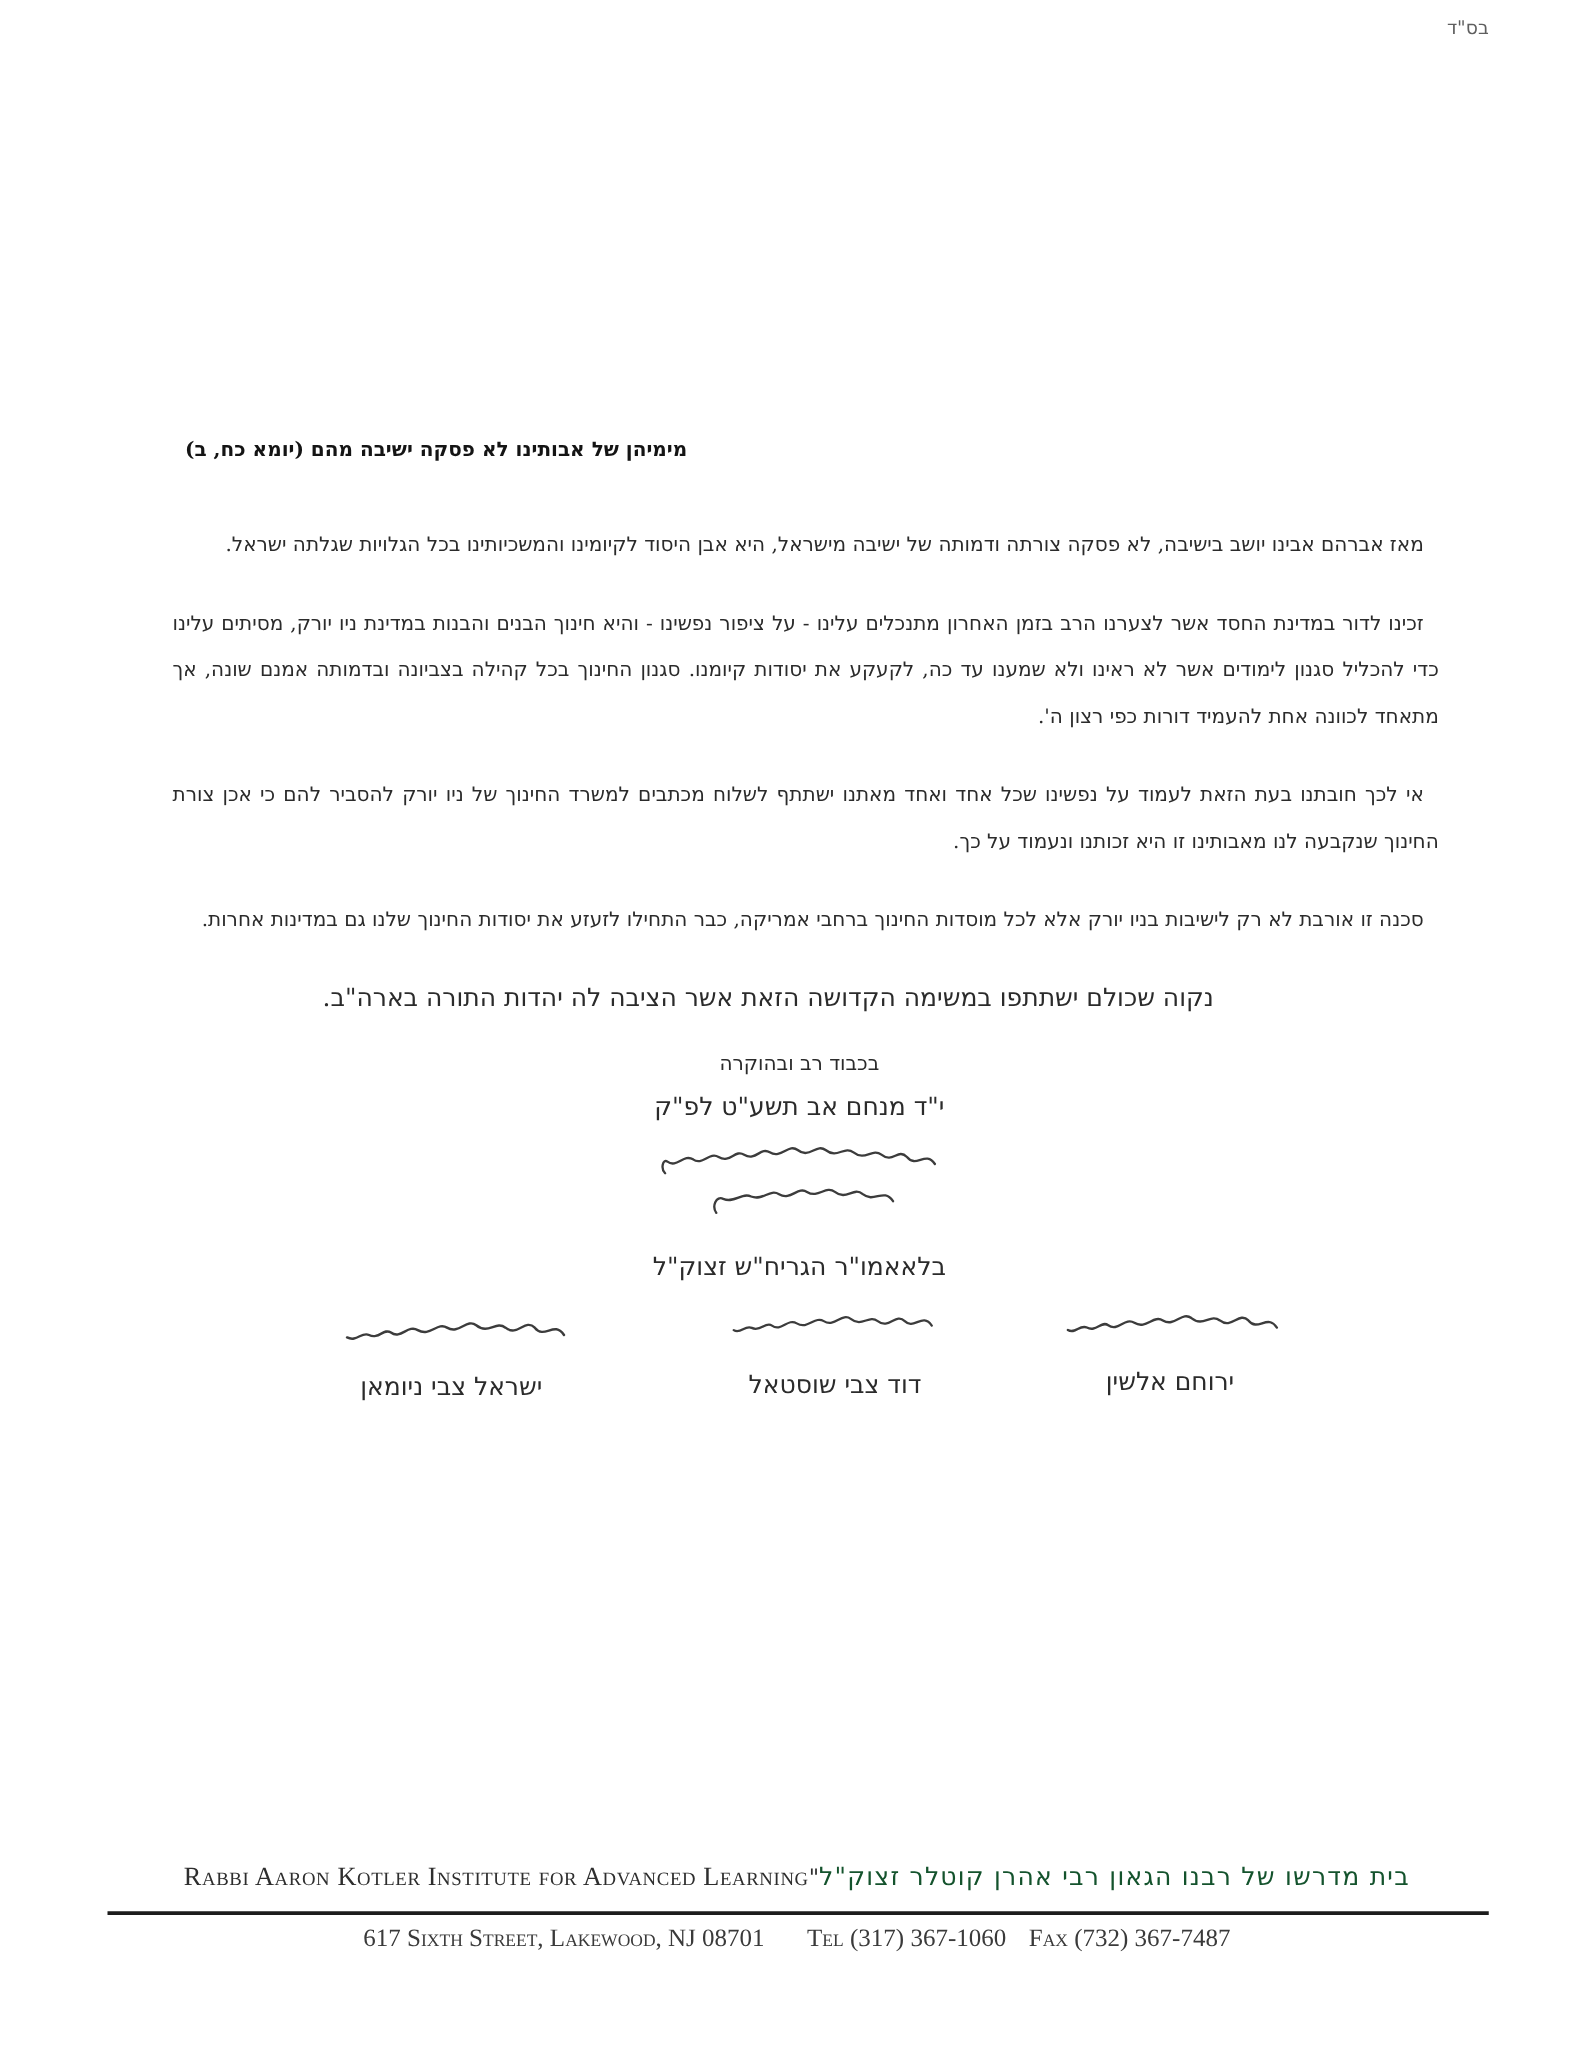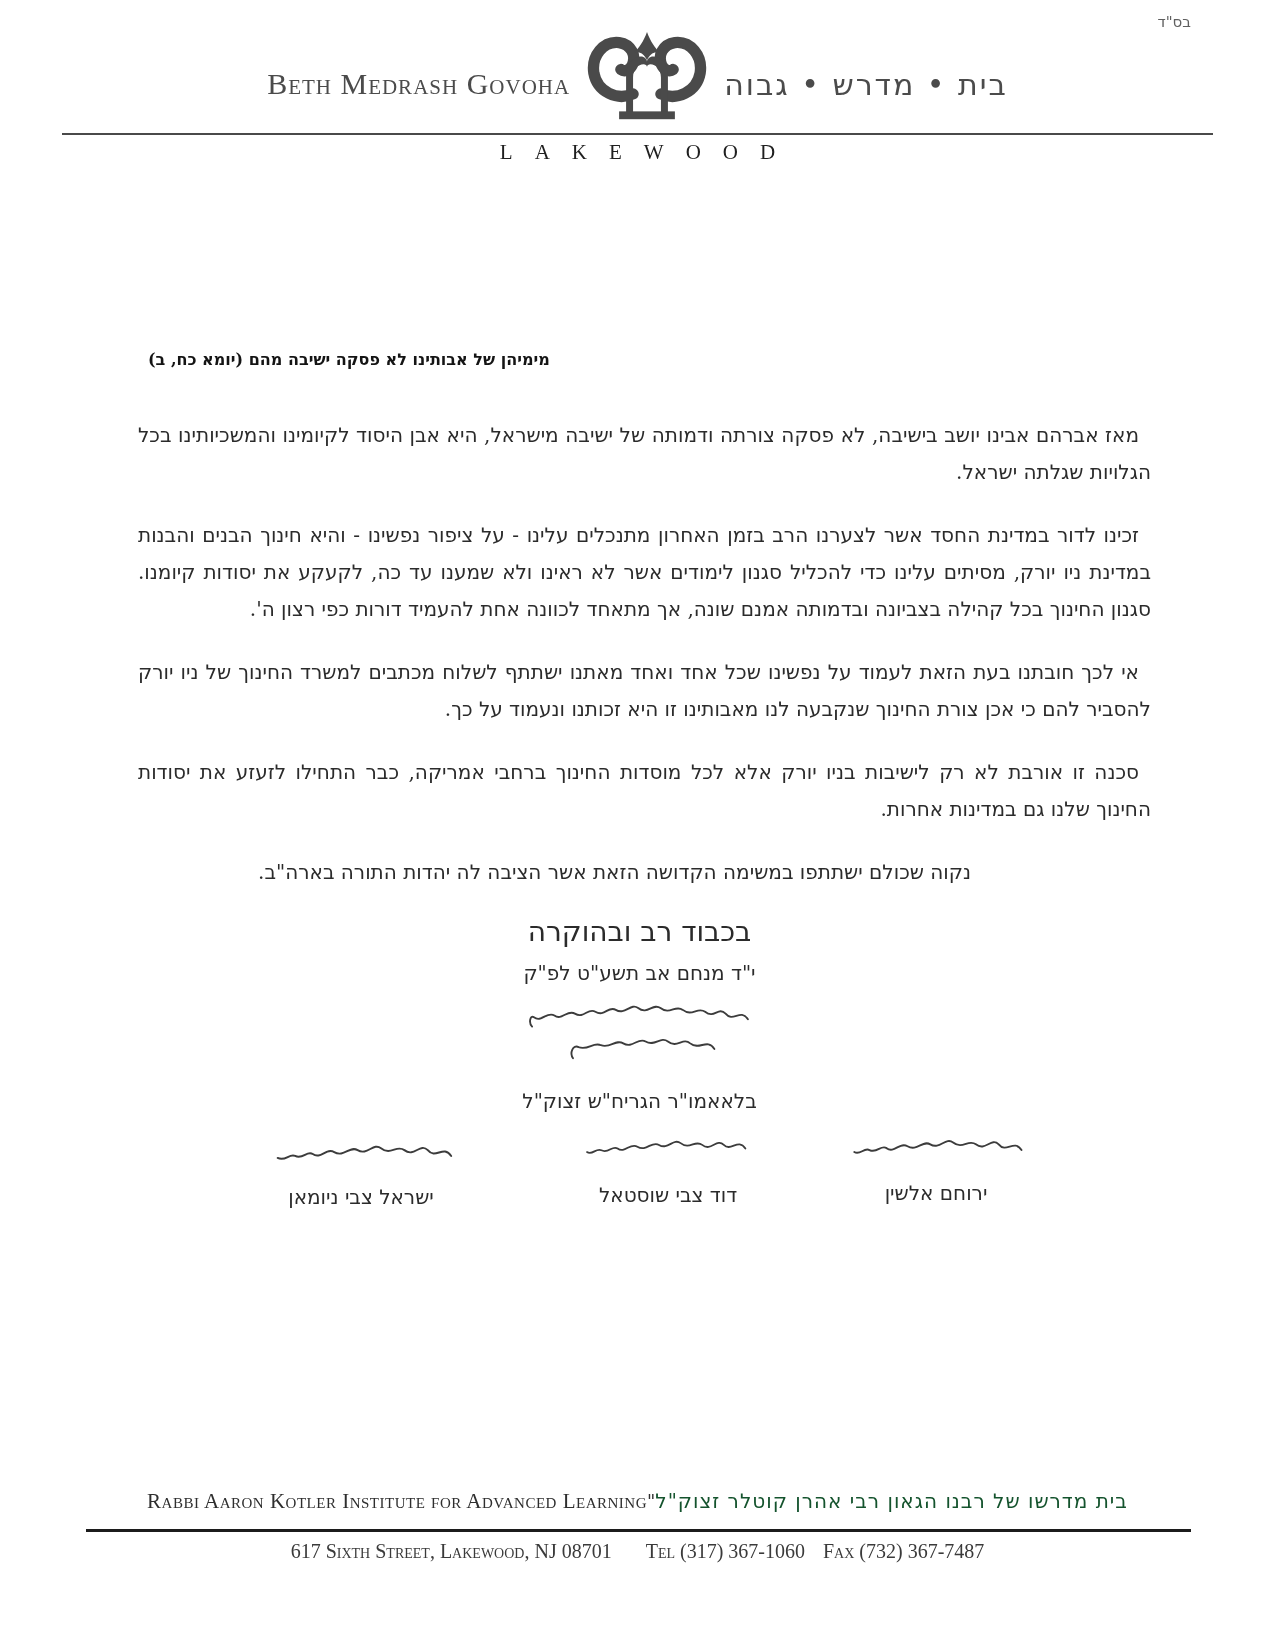--- a/index.html
+++ b/index.html
@@ -17,24 +17,24 @@
   .org-he{font-size:30px;color:#4b4b4b;direction:rtl;white-space:nowrap;letter-spacing:2px;}
   .crown{flex:0 0 auto;margin-top:-8px;}
   .header-rule{position:absolute;top:99px;left:62px;right:62px;border-top:2px solid #4a4a4a;}
   .lakewood{position:absolute;top:106px;left:0;right:0;text-align:center;
             font-family:"Liberation Serif","DejaVu Serif",serif;font-size:21px;color:#1f1f1f;
             letter-spacing:22px;text-indent:22px;}
 
   
   .body{position:absolute;top:350px;left:128px;right:124px;direction:rtl;}
   .title{font-size:16px;font-weight:bold;text-align:left;margin:0 0 48px 20px;color:#141414;}
-  .para{font-size:20px;line-height:37px;text-align:justify;text-indent:12px;margin:0 0 26px 10px;}
+  .para{font-size:16px;line-height:37px;text-align:justify;text-indent:12px;margin:0 0 26px 10px;}
   .para-center{font-size:20px;line-height:37px;text-align:center;text-indent:0;
                margin:10px 0 14px 0;transform:translateX(-25px);}
-  .closing{text-align:center;font-size:28px;margin-top:24px;}
+  .closing{text-align:center;font-size:16px;margin-top:24px;}
   .dateline{text-align:center;font-size:20px;margin-top:13px;}
   .main-signature{display:block;margin:10px auto 0;width:270px;height:80px;}
   .signer-name{text-align:center;font-size:21px;margin-top:4px;}
   .signer-title{text-align:center;font-size:20px;margin-top:14px;}
 
   .cosigners{position:relative;height:120px;margin-top:12px;}
   .cosigner{position:absolute;width:250px;text-align:center;}
   .cosigner .scribble{display:block;margin:0 auto 4px;height:52px;}
   .cosigner .co-name{font-size:20px;}
   .co-1{right:90px;top:0;}
@@ -55,38 +55,20 @@
   .footer-line2 .gap-lg{display:inline-block;width:34px;}
   .footer-line2 .gap-sm{display:inline-block;width:18px;}
 </style>
 </head>
 <body>
 
 <div class="page">
 
   <div class="bsd">בס"ד</div>
 
-  <header class="letterhead">
-    <div class="header-row">
-      <span class="org-en">Beth Medrash Govoha</span>
-      <svg class="crown" width="122" height="100" viewBox="0 0 140 112" aria-hidden="true">
-        <g fill="none" stroke="#4a4a4a" stroke-width="13" stroke-linecap="round">
-          <path d="M54,72 C36,80 13,70 9,48 C6,28 20,11 38,13 C52,15 58,28 53,39 C50,45 44,47 40,44"></path>
-          <path d="M86,72 C104,80 127,70 131,48 C134,28 120,11 102,13 C88,15 82,28 87,39 C90,45 96,47 100,44"></path>
-        </g>
-        <path fill="#4a4a4a" d="M70,1 C74,12 79,19 85,25 C77,23 74,26 70,33 C66,26 63,23 55,25 C61,19 66,12 70,1 Z"></path>
-        <path fill="#4a4a4a" fill-rule="evenodd" d="M46,94 L46,52 C46,38 54,29 63,29 C67,29 70,32 70,35 C70,32 73,29 77,29 C86,29 94,38 94,52 L94,94 Z
-                 M54,94 L54,53 C54,44 60,38 66,38 C68,38 70,39 70,41 C70,39 72,38 74,38 C80,38 86,44 86,53 L86,94 Z"></path>
-        <rect x="38" y="92" width="64" height="9" fill="#4a4a4a"></rect>
-      </svg>
-      <span class="org-he">בית • מדרש • גבוה</span>
-    </div>
-    <div class="header-rule"></div>
-    <div class="lakewood">LAKEWOOD</div>
-  </header>
 
   <main class="body">
     <h1 class="title">מימיהן של אבותינו לא פסקה ישיבה מהם (יומא כח, ב)</h1>
 
     <p class="para">מאז אברהם אבינו יושב בישיבה, לא פסקה צורתה ודמותה של ישיבה מישראל, היא אבן היסוד לקיומינו והמשכיותינו בכל הגלויות שגלתה ישראל.</p>
     <p class="para">זכינו לדור במדינת החסד אשר לצערנו הרב בזמן האחרון מתנכלים עלינו - על ציפור נפשינו - והיא חינוך הבנים והבנות במדינת ניו יורק, מסיתים עלינו כדי להכליל סגנון לימודים אשר לא ראינו ולא שמענו עד כה, לקעקע את יסודות קיומנו. סגנון החינוך בכל קהילה בצביונה ובדמותה אמנם שונה, אך מתאחד לכוונה אחת להעמיד דורות כפי רצון ה'.</p>
     <p class="para">אי לכך חובתנו בעת הזאת לעמוד על נפשינו שכל אחד ואחד מאתנו ישתתף לשלוח מכתבים למשרד החינוך של ניו יורק להסביר להם כי אכן צורת החינוך שנקבעה לנו מאבותינו זו היא זכותנו ונעמוד על כך.</p>
     <p class="para">סכנה זו אורבת לא רק לישיבות בניו יורק אלא לכל מוסדות החינוך ברחבי אמריקה, כבר התחילו לזעזע את יסודות החינוך שלנו גם במדינות אחרות.</p>
     <p class="para-center">נקוה שכולם ישתתפו במשימה הקדושה הזאת אשר הציבה לה יהדות התורה בארה"ב.</p>
 

